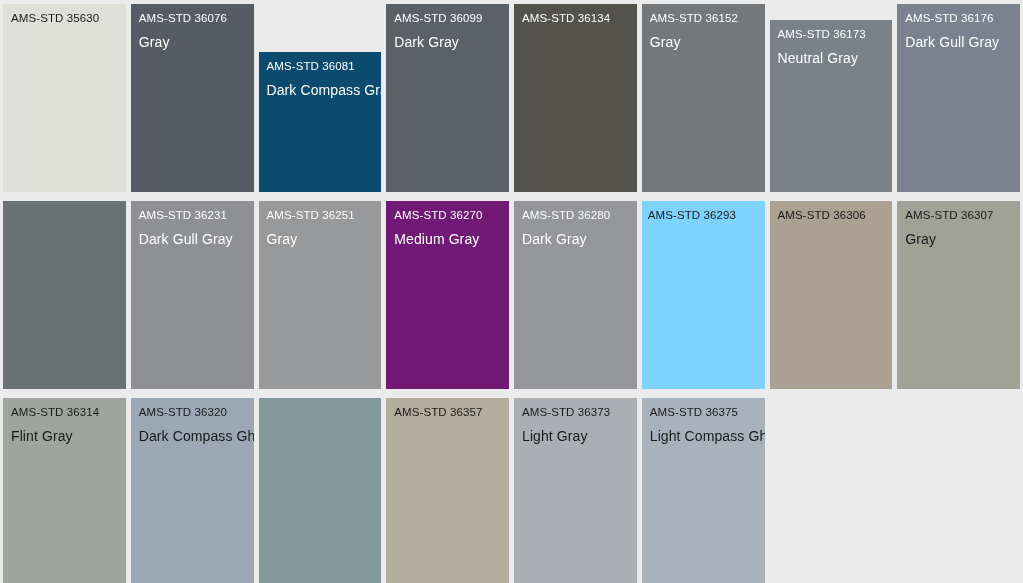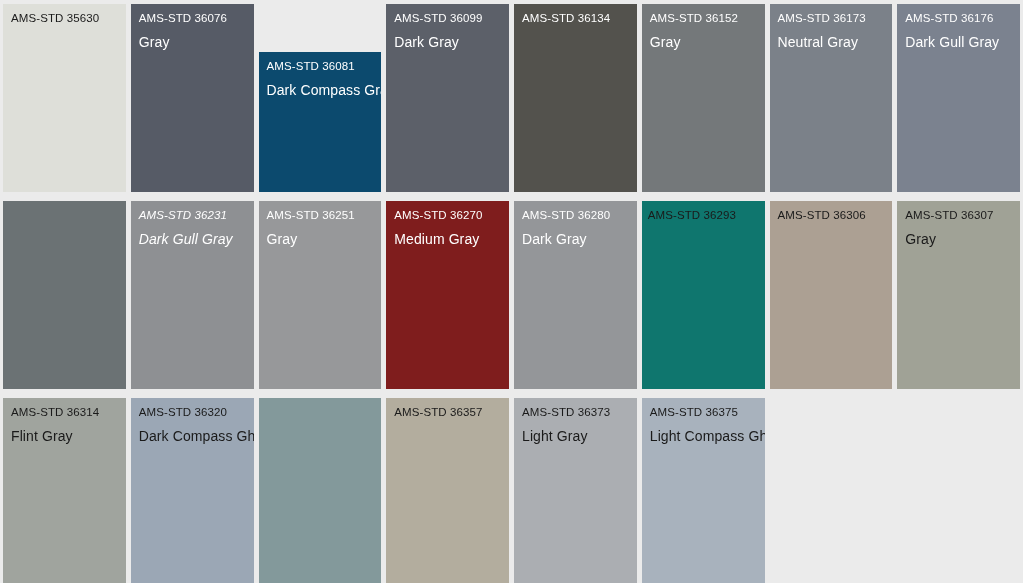--- a/index.html
+++ b/index.html
@@ -75,49 +75,49 @@
       <p class="swatch-name">Dark Gray</p>
     </div>
     <div class="swatch light-text" style="background: rgb(83, 82, 77);">
       <p class="swatch-code">AMS-STD 36134</p>
       <p class="swatch-name is-empty"></p>
     </div>
     <div class="swatch light-text" style="background: rgb(116, 120, 122);">
       <p class="swatch-code">AMS-STD 36152</p>
       <p class="swatch-name">Gray</p>
     </div>
-    <div class="swatch light-text" style="background: rgb(123, 129, 137);">
+    <div class="swatch light-text" style="background: rgb(123, 129, 137); margin-top: 16px;">
       <p class="swatch-code">AMS-STD 36173</p>
       <p class="swatch-name">Neutral Gray</p>
     </div>
     <div class="swatch light-text" style="background: rgb(123, 130, 143);">
       <p class="swatch-code">AMS-STD 36176</p>
       <p class="swatch-name">Dark Gull Gray</p>
     </div>
     <div class="swatch light-text" style="background: rgb(107, 114, 116);">
       <p class="swatch-code is-empty"></p>
       <p class="swatch-name is-empty"></p>
     </div>
-    <div class="swatch light-text" style="background: rgb(142, 144, 147); font-style: italic;">
+    <div class="swatch light-text" style="background: rgb(142, 144, 147);">
       <p class="swatch-code">AMS-STD 36231</p>
       <p class="swatch-name">Dark Gull Gray</p>
     </div>
     <div class="swatch light-text" style="background: rgb(151, 152, 154);">
       <p class="swatch-code">AMS-STD 36251</p>
       <p class="swatch-name">Gray</p>
     </div>
-    <div class="swatch light-text" style="background: #7f1d1d;">
+    <div class="swatch light-text" style="background: #701a75;">
       <p class="swatch-code">AMS-STD 36270</p>
       <p class="swatch-name">Medium Gray</p>
     </div>
     <div class="swatch light-text" style="background: rgb(148, 150, 153);">
       <p class="swatch-code">AMS-STD 36280</p>
       <p class="swatch-name">Dark Gray</p>
     </div>
-    <div class="swatch dark-text" style="background: #0f766e; padding-left: 6px;">
+    <div class="swatch dark-text" style="background: #7dd3fc; padding-left: 6px;">
       <p class="swatch-code">AMS-STD 36293</p>
       <p class="swatch-name is-empty"></p>
     </div>
     <div class="swatch dark-text" style="background: rgb(172, 160, 147);">
       <p class="swatch-code">AMS-STD 36306</p>
       <p class="swatch-name is-empty"></p>
     </div>
     <div class="swatch dark-text" style="background: rgb(160, 162, 150);">
       <p class="swatch-code">AMS-STD 36307</p>
       <p class="swatch-name">Gray</p>

